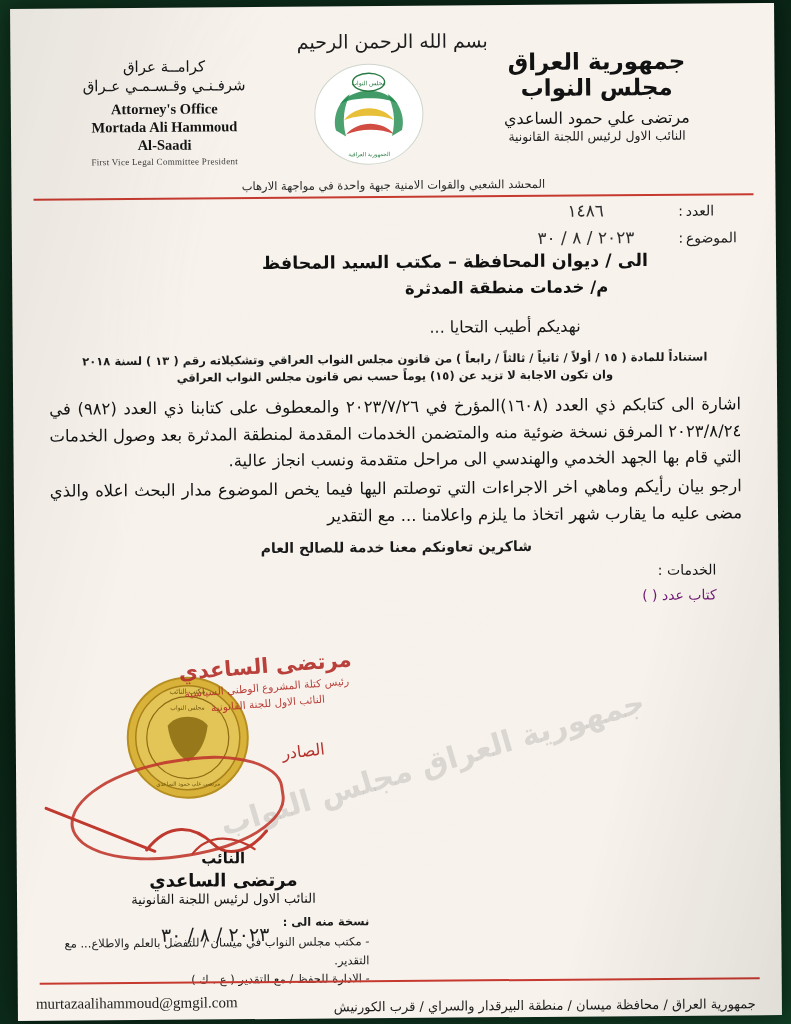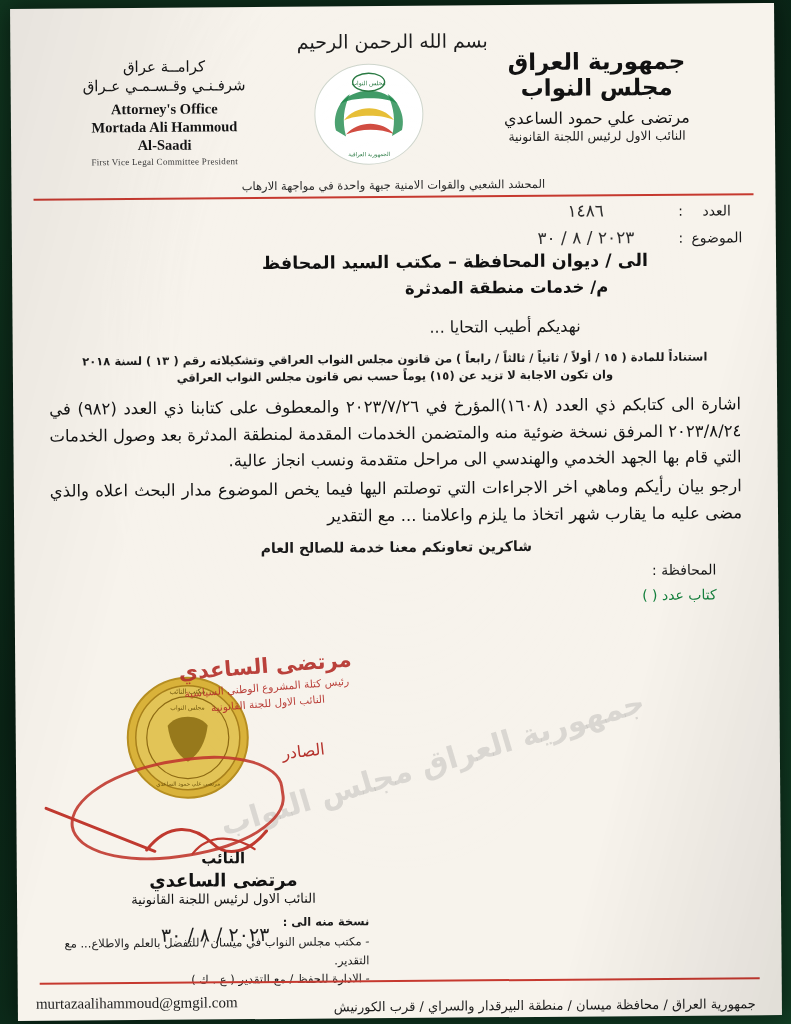--- a/index.html
+++ b/index.html
@@ -168,21 +168,21 @@
   
   .refblock {
     position: absolute;
     top: 196px;
     right: 28px;
     width: 252px;
     font-size: 14px;
     color: #1a1a1a;
   }
   .refrow { display: flex; align-items: baseline; margin-bottom: 6px; }
-  .reflabel { width: 62px; text-align: center; }
+  .reflabel { width: 62px; text-align: left; }
   .refdots  { width: 10px; text-align: center; }
   .refval {
     flex: 1;
     text-align: center;
     font-family: "DejaVu Sans", sans-serif;
     font-size: 15px;
     color: #2b2b2b;
     border-bottom: 1px dotted transparent;
   }
   .handwrite {
@@ -253,21 +253,21 @@
     top: 558px;
     right: 62px;
     font-size: 14px;
     color: #161616;
   }
   .attach-item {
     position: absolute;
     top: 583px;
     right: 62px;
     font-size: 14px;
-    color: #15803d;
+    color: #701a75;
   }
 
   
   .sig-calli {
     position: absolute;
     top: 648px;
     right: 398px;
     width: 230px;
     text-align: center;
     color: #b5322c;
@@ -474,21 +474,21 @@
         <span>استناداً للمادة ( ١٥ / أولاً / ثانياً / ثالثاً / رابعاً ) من قانون مجلس النواب العراقي وتشكيلاته رقم ( ١٣ ) لسنة ٢٠١٨</span>
         <span>وان تكون الاجابة لا تزيد عن (١٥) يوماً حسب نص قانون مجلس النواب العراقي</span>
       </div>
 
       <div class="body-text">
         <p>اشارة الى كتابكم ذي العدد (١٦٠٨)المؤرخ في ٢٠٢٣/٧/٢٦ والمعطوف على كتابنا ذي العدد (٩٨٢) في ٢٠٢٣/٨/٢٤ المرفق نسخة ضوئية منه والمتضمن الخدمات المقدمة لمنطقة المدثرة بعد وصول الخدمات التي قام بها الجهد الخدمي والهندسي الى مراحل متقدمة ونسب انجاز عالية.</p>
         <p>ارجو بيان رأيكم وماهي اخر الاجراءات التي توصلتم اليها فيما يخص الموضوع مدار البحث اعلاه والذي مضى عليه ما يقارب شهر اتخاذ ما يلزم واعلامنا ... مع التقدير</p>
         <span class="thanks">شاكرين تعاونكم معنا خدمة للصالح العام</span>
       </div>
 
-      <div class="attach-title">المحافظة :</div>
+      <div class="attach-title">الخدمات :</div>
       <div class="attach-item">كتاب عدد (     )</div>
 
       <div class="watermark">جمهورية العراق مجلس النواب</div>
 
       <div class="seal">
         <svg viewBox="0 0 128 128" width="128" height="128" aria-hidden="true">
           <g>
             <circle cx="64" cy="64" r="60" fill="#d9b23a"></circle>
             <circle cx="64" cy="64" r="60" fill="none" stroke="#b68e21" stroke-width="2"></circle>
             <circle cx="64" cy="64" r="52" fill="#e2c457" stroke="#a8801c" stroke-width="1.5"></circle>

